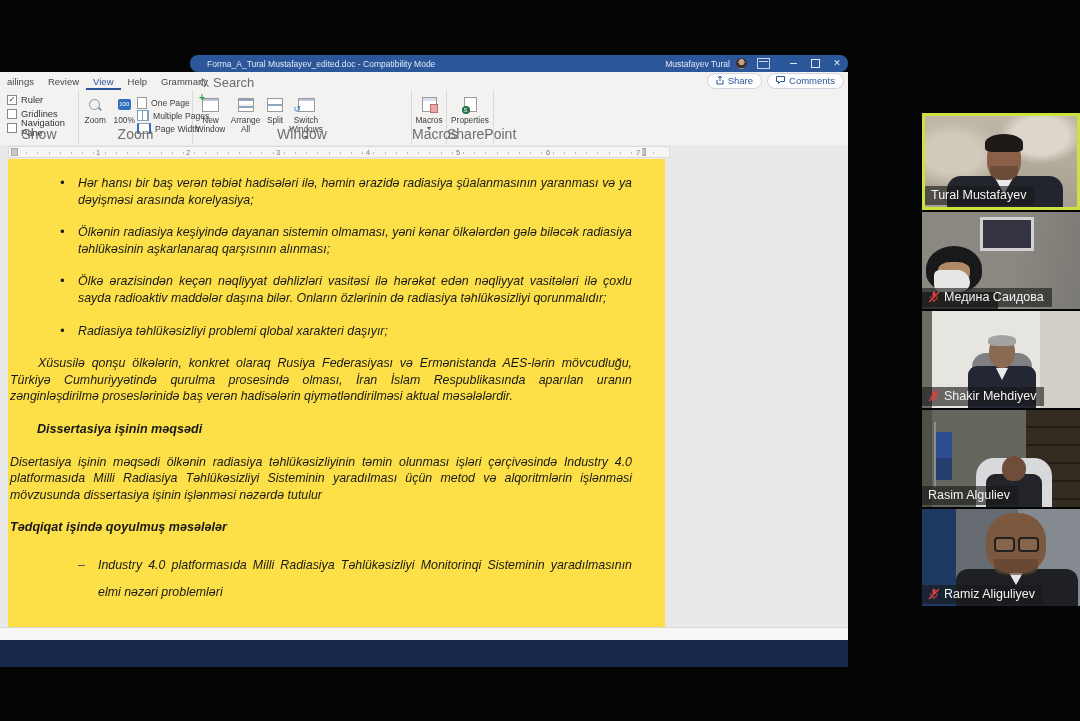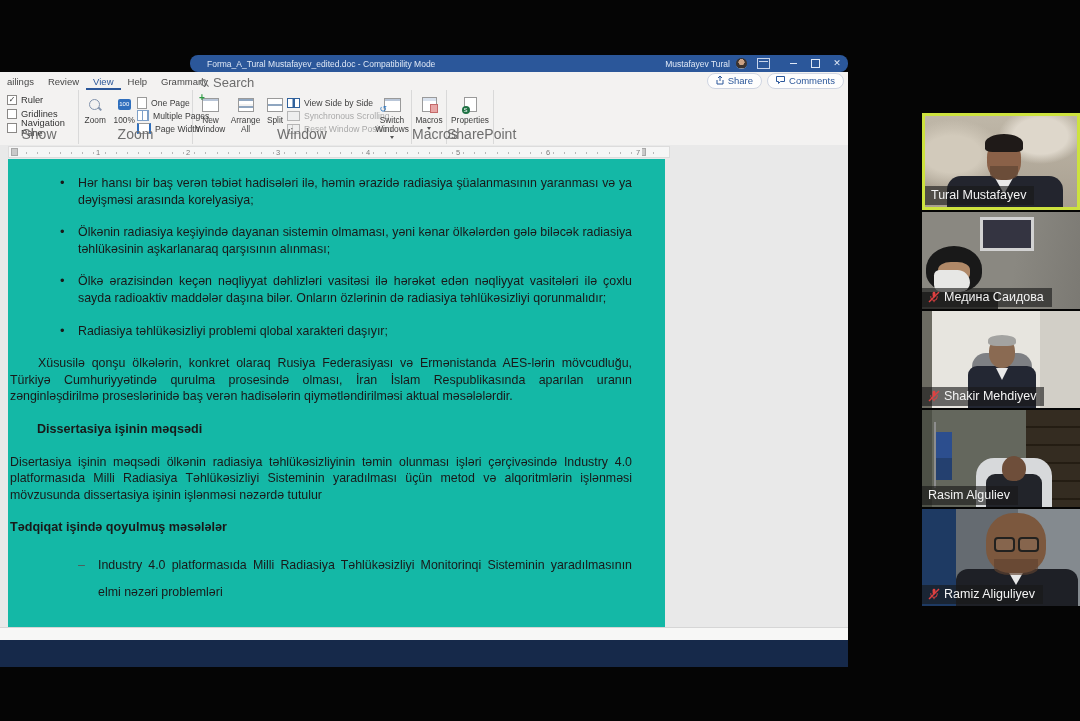--- a/index.html
+++ b/index.html
@@ -93,22 +93,22 @@
   .ruler{position:absolute;left:8px;top:1px;width:662px;height:12px;background:#f6f6f6;border:1px solid #dcdcdc;box-sizing:border-box;}
   .ruler .ticks{position:absolute;left:6px;right:6px;top:5px;height:2px;
       background:repeating-linear-gradient(90deg,#b8b8b8 0 1px,transparent 1px 11.2px);}
   .rnum{position:absolute;top:1px;font-size:7.5px;color:#7c7c7c;background:#f6f6f6;padding:0 2px;}
   .ind{position:absolute;width:7px;height:8px;background:#c9c9c9;border:1px solid #a8a8a8;box-sizing:border-box;}
   .ind-l{left:2px;top:1px;}
   .ind-r{left:630px;top:1px;}
 
   
   .docarea{left:0;top:159px;width:848px;height:468px;background:#e9e9e9;overflow:hidden;}
-  .page{position:absolute;left:8px;top:0;width:657px;height:468px;background:#14b8a6;box-sizing:border-box;
-        padding:16px 33px 0 2px;color:#191919;font-size:12.4px;line-height:16.6px;text-align:justify;}
+  .page{position:absolute;left:8px;top:0;width:657px;height:468px;background:#fde047;box-sizing:border-box;
+        padding:16px 33px 0 2px;color:#191919;font-size:12.4px;line-height:16.6px;text-align:justify;font-style:italic;}
   .bullet{position:relative;padding-left:68px;margin-bottom:16px;}
   .bullet::before{content:"•";position:absolute;left:50px;top:0;font-size:13px;}
   .para{margin:0 0 16px 0;}
   .indent-first{text-indent:28px;}
   .dochead{font-weight:bold;text-align:left;margin:0 0 16px 0;font-size:12.6px;}
   .dashitem{position:relative;padding-left:88px;line-height:27px;margin-top:2px;}
   .dashitem::before{content:"–";position:absolute;left:68px;top:0;color:#555;}
 
   .bottomstrip{left:0;top:627px;width:848px;height:13px;background:#f7f7f6;border-top:1px solid #d6d6d6;box-sizing:border-box;}
   .taskbar{left:0;top:640px;width:848px;height:27px;background:#16294a;}
@@ -268,34 +268,20 @@
               <span class="ic-arrange"></span>
             </span>
           <span>Arrange All</span>
         </div>
         <div class="bigbtn" style="width:24px">
           <span class="icn">
               <span class="ic-split"></span>
             </span>
           <span>Split</span>
         </div>
-        <div class="stack" style="width:86px">
-          <div class="smallbtn">
-            <span class="ic-sbs"></span>
-            <span>View Side by Side</span>
-          </div>
-          <div class="smallbtn disabled">
-            <span class="ic-sync"></span>
-            <span>Synchronous Scrolling</span>
-          </div>
-          <div class="smallbtn disabled">
-            <span class="ic-reset"></span>
-            <span>Reset Window Position</span>
-          </div>
-        </div>
         <div class="bigbtn" style="width:38px">
           <span class="icn">
               <span class="ic-switch"></span>
             </span>
           <span>Switch Windows</span>
           <span class="caret"></span>
         </div>
         <div class="rgroup-label">Window</div>
       </div>
 

